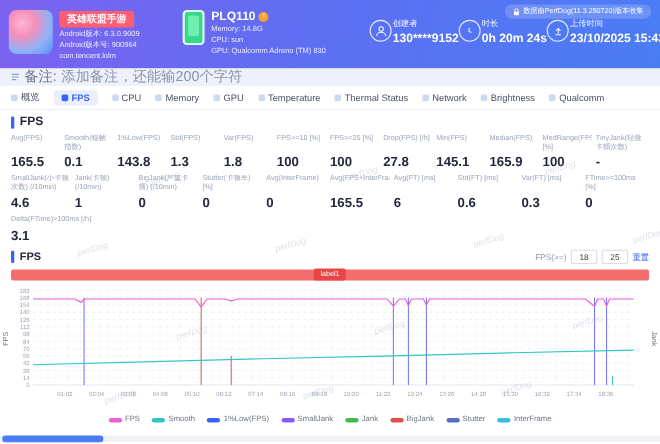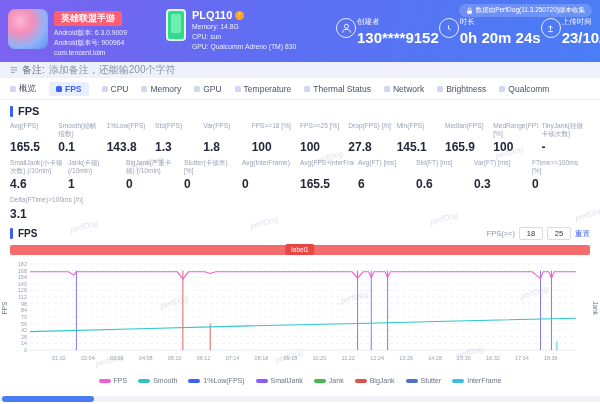--- a/index.html
+++ b/index.html
@@ -21,27 +21,27 @@
     background:#35d98b;margin-right:6px;flex:none;position:relative;}
   .phone::after{content:"";position:absolute;left:3px;top:3px;right:3px;bottom:6px;background:#6ef0b0;border-radius:2px;}
   .dev-name{font-size:11px;font-weight:bold;display:flex;align-items:center;gap:3px;line-height:1.2;}
   .dev-badge{width:9px;height:9px;border-radius:50%;background:#ffa028;color:#fff;font-size:6px;
     font-weight:bold;display:inline-flex;align-items:center;justify-content:center;}
   .stats{flex:1;display:flex;justify-content:space-between;margin-top:10px;padding:0 6px 0 2px;}
   .stat{display:flex;gap:1px;align-items:flex-start;}
   .stat-ic{width:20px;height:20px;border:1px solid rgba(255,255,255,.85);border-radius:50%;
     display:flex;align-items:center;justify-content:center;flex:none;margin-top:1px;}
   .stat-label{font-size:7.5px;opacity:.92;}
-  .stat-value{font-size:15px;font-weight:bold;margin-top:2px;white-space:nowrap;}
+  .stat-value{font-size:11px;font-weight:bold;margin-top:2px;white-space:nowrap;}
   .pill{position:absolute;top:4px;right:8px;display:flex;align-items:center;gap:3px;
     background:rgba(255,255,255,.18);border-radius:8px;padding:2px 7px;font-size:6.5px;}
 
   
   .notebar{height:16px;background:#eef0fa;display:flex;align-items:center;gap:4px;padding:0 10px;
-    font-size:10px;color:#8a93a8;}
+    font-size:13px;color:#8a93a8;}
   .note-label{color:#6c7488;}
 
   
   .tabbar{height:22px;display:flex;align-items:center;gap:13px;padding:0 10px;border-bottom:1px solid #eceff5;}
   .tab{display:flex;align-items:center;gap:3px;font-size:8.5px;color:#4a5164;cursor:pointer;white-space:nowrap;text-align:center;}
   .tab-ic{width:6px;height:6px;border-radius:1.5px;background:#cdd9f3;display:inline-block;}
   .tab.active{color:#3a62f5;font-weight:bold;background:#e9efff;padding:2px 7px;border-radius:3px;}
   .tab.active .tab-ic{background:#3a62f5;}
 
   

